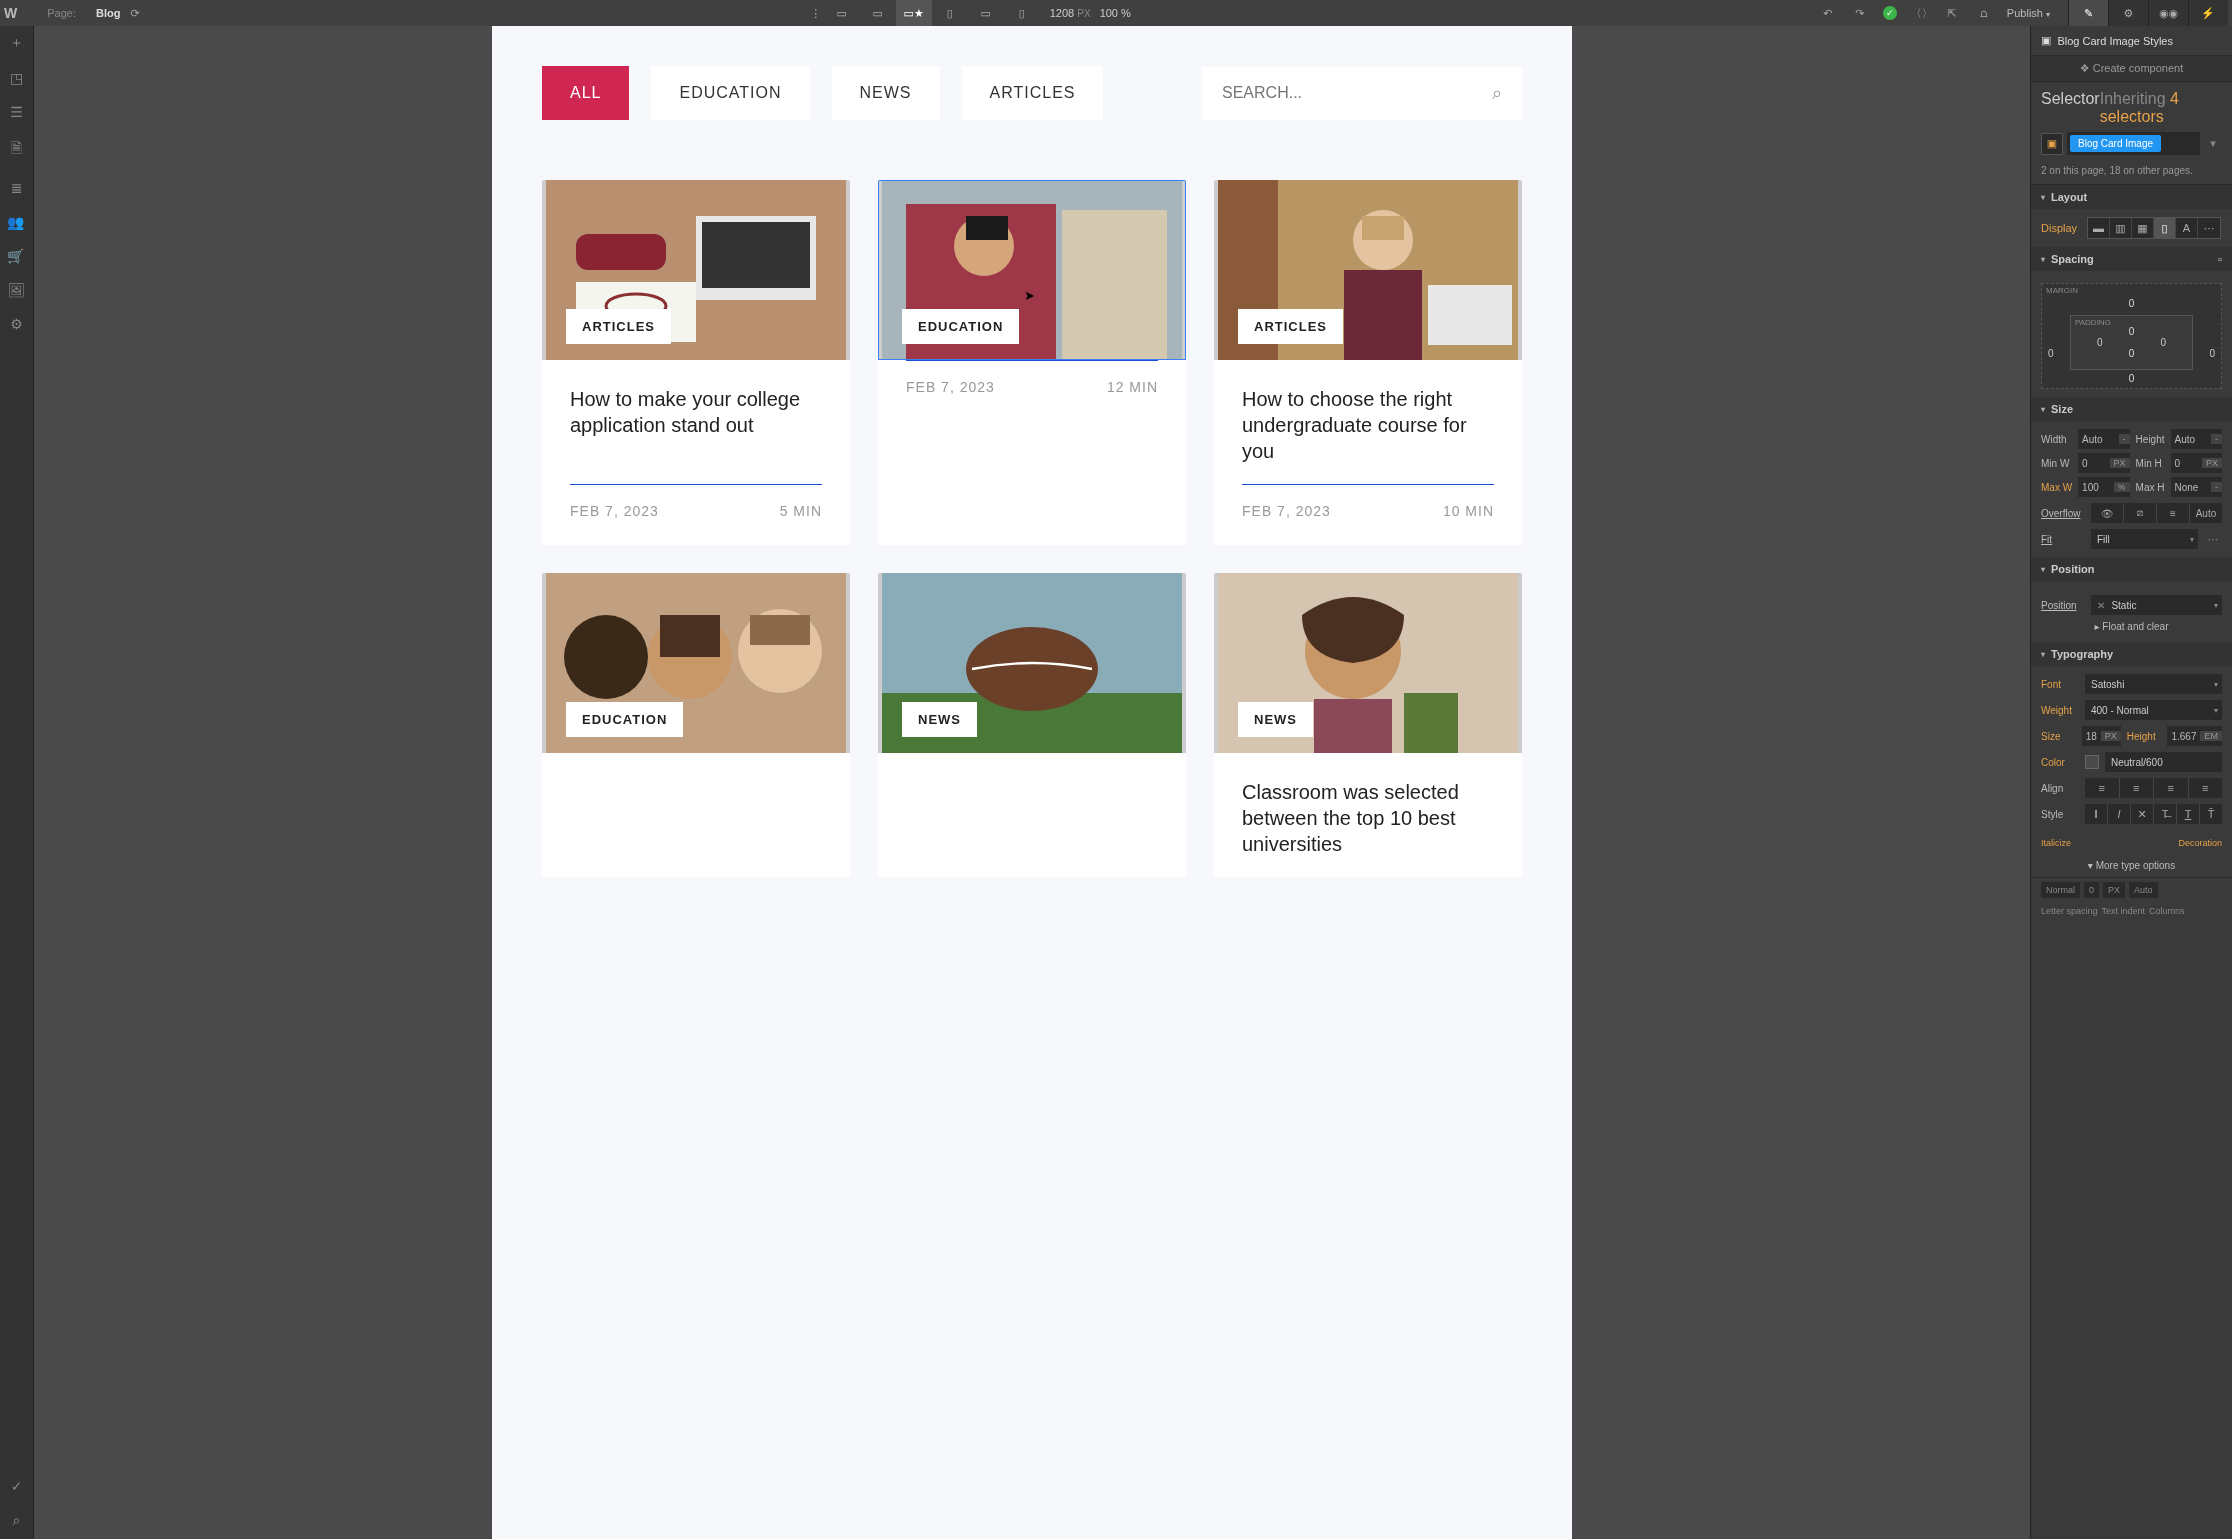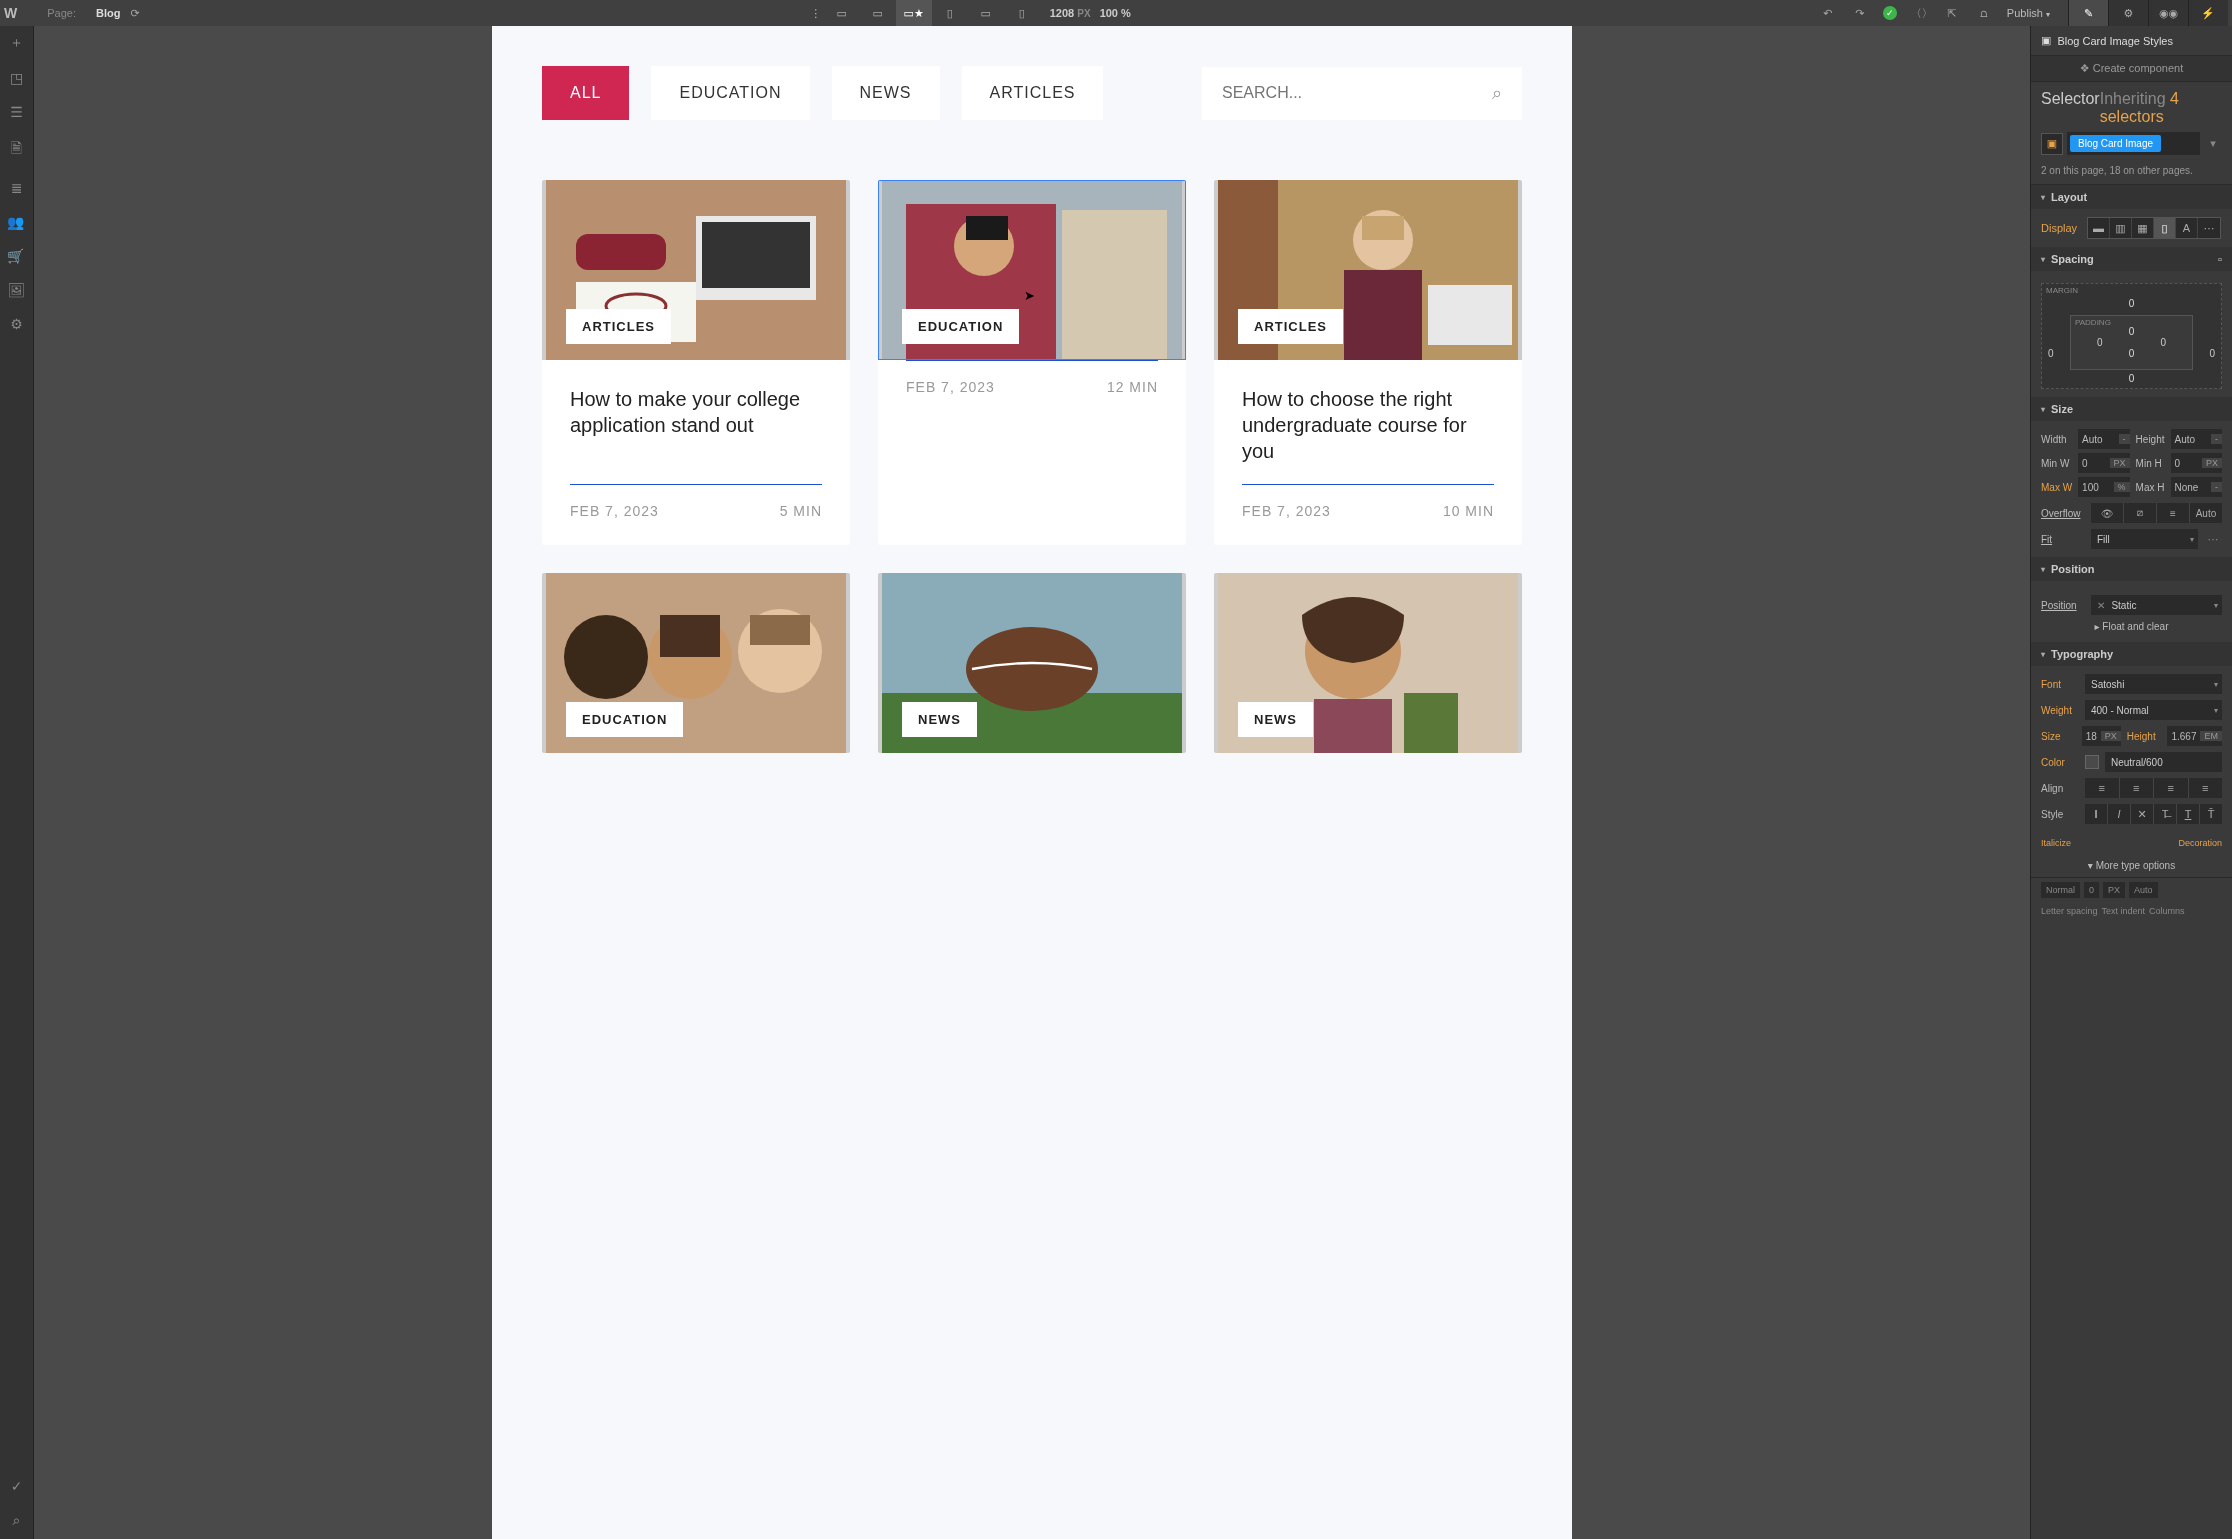--- a/index.html
+++ b/index.html
@@ -8,21 +8,21 @@
 
 
 .topbar { height: 26px; background: #404040; display: flex; align-items: center; color: #bbb; font-size: 11px; padding: 0 4px; }
 .topbar .page-label { color: #888; margin-left: 30px; }
 .topbar .page-name { font-weight: 600; color: #ddd; margin-left: 20px; }
 .topbar .refresh { margin-left: 10px; color: #aaa; cursor: pointer; }
 .topbar .spacer { flex: 1; }
 .topbar .devices { display: flex; gap: 0; align-items: center; }
 .topbar .dev-btn { width: 36px; height: 26px; display: flex; align-items: center; justify-content: center; color: #aaa; }
 .topbar .dev-btn.active { background: #555; color: #fff; }
-.topbar .vp { margin: 0 10px; color: #ccc; font-weight: bold; }
+.topbar .vp { margin: 0 10px; color: #ccc; }
 .topbar .vp .px { color: #888; font-size: 10px; }
 .topbar .right-icons { display: flex; align-items: center; gap: 14px; margin-right: 6px; margin-left: 10px; }
 .topbar .right-icons .ico { color: #aaa; width: 18px; text-align: center; }
 .topbar .check { width: 14px; height: 14px; border-radius: 50%; background: #3db54a; color: #fff; font-size: 9px; display: flex; align-items: center; justify-content: center; }
 .topbar .publish { color: #bbb; cursor: pointer; }
 .topbar .far-right { display: flex; gap: 0; margin-left: 12px; }
 .topbar .far-right .sq { width: 40px; height: 26px; display: flex; align-items: center; justify-content: center; background: #333; color: #aaa; border-left: 1px solid #222; }
 .topbar .far-right .sq.first { background: #4a4a4a; color: #fff; }
 .tb-menu { width: 16px; text-align: center; }
 
@@ -310,20 +310,23 @@
                   <svg viewBox="0 0 100 60">
                     <rect width="100" height="60" fill="#d4c4b0"></rect>
                     <circle cx="45" cy="26" r="16" fill="#c89868"></circle>
                     <path d="M28 14 Q45 2 62 14 Q62 28 45 30 Q28 28 28 14" fill="#4a3020"></path>
                     <rect x="32" y="42" width="26" height="18" fill="#8a4858"></rect>
                     <rect x="62" y="40" width="18" height="20" fill="#5a7838"></rect>
                   </svg>
                 </div>
                 <div class="badge">NEWS</div>
               </div>
+              <div class="card-body">
+                <div class="card-title">Classroom was selected between the top 10 best universities</div>
+              </div>
             </div>
           </div>
 
       </div>
     </div>
 
     <div class="rpanel">
       <div class="rp-header">
         <span>▣</span>
         <span>Blog Card Image Styles</span>

